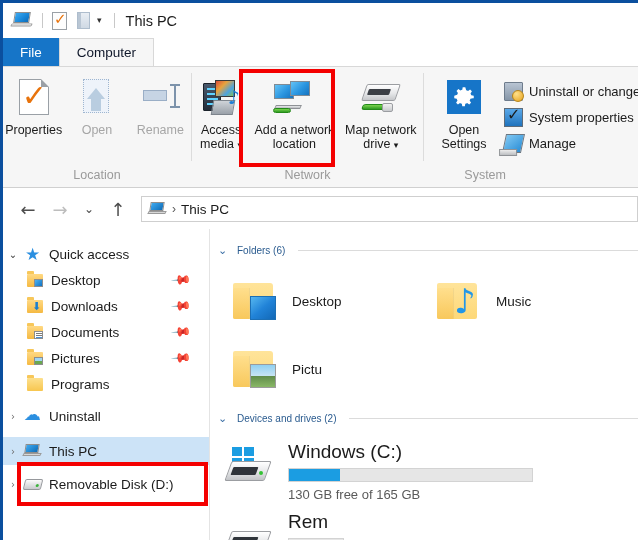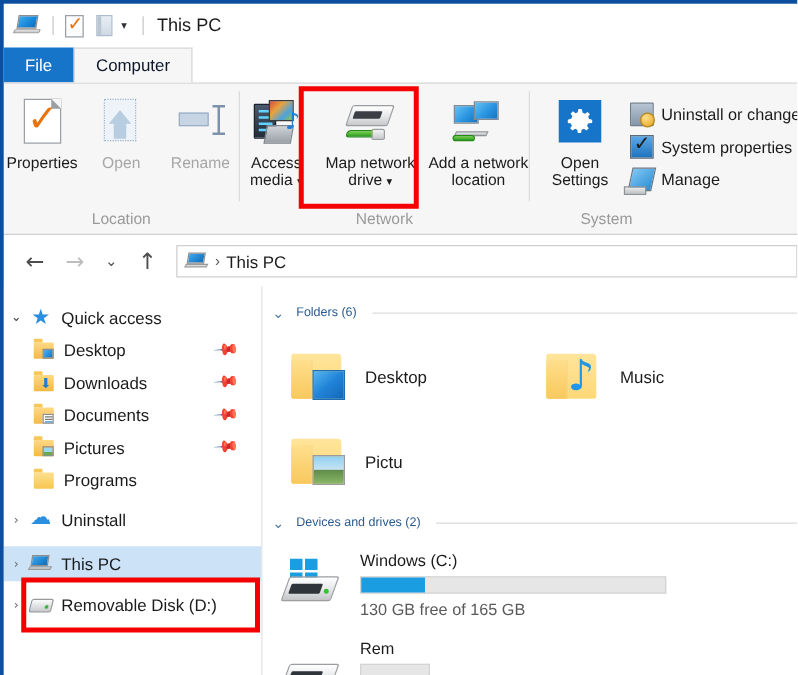--- a/index.html
+++ b/index.html
@@ -541,21 +541,21 @@
   }
   .drive-ico .winlogo {
     position: absolute; left: 8px; top: 0px; width: 22px; height: 20px;
     display: grid; grid-template-columns: 1fr 1fr; grid-template-rows: 1fr 1fr;
     gap: 2px;
   }
   .drive-ico .winlogo i {
     background: #1b9de2; display: block;
   }
   .drive-info { padding-top: 4px; flex: 1 1 auto; min-width: 0; }
-  .drive-name { font-size: 13px; color: #1b1b1b; white-space: nowrap; }
+  .drive-name { font-size: 19px; color: #1b1b1b; white-space: nowrap; }
   .drive-bar {
     margin-top: 5px; height: 14px; background: #e6e6e6;
     border: 1px solid #d3d3d3; max-width: 245px;
   }
   .drive-bar .fill { height: 100%; background: #1b9de2; }
   .drive-sub {
     margin-top: 5px; font-size: 13px; color: #5a5a5a; white-space: nowrap;
   }
 
   
@@ -635,45 +635,45 @@
                 <div class="film"></div>
                 <div class="box"></div>
                 <div class="note">♪</div>
           </div>
             </div>
           <div class="lbl"><span>Access</span><br>
             <span>media</span>
             <span style="font-size:9px">▾</span></div>
         </div>
 
+        <div class="bigbtn" style="width:86px">
+          <div class="icoslot">
+              <div class="ic-netloc">
+            <div class="m1"></div>
+                <div class="m2"></div>
+                <div class="std"></div>
+                <div class="cable"></div>
+          </div>
+            </div>
+          <div class="lbl"><span>Add a network</span><br>
+            <span>location</span></div>
+        </div>
+
         <div class="bigbtn" style="width:90px">
           <div class="icoslot">
               <div class="ic-drive">
             <div class="body"></div>
                 <div class="slot"></div>
                 <div class="cable"></div>
                 <div class="plug"></div>
           </div>
             </div>
           <div class="lbl"><span>Map network</span><br>
             <span>drive</span>
             <span style="font-size:9px">▾</span></div>
-        </div>
-
-        <div class="bigbtn" style="width:86px">
-          <div class="icoslot">
-              <div class="ic-netloc">
-            <div class="m1"></div>
-                <div class="m2"></div>
-                <div class="std"></div>
-                <div class="cable"></div>
-          </div>
-            </div>
-          <div class="lbl"><span>Add a network</span><br>
-            <span>location</span></div>
         </div>
       </div>
       <div class="glabel">Network</div>
     </div>
 
     <div class="gsep"></div>
 
     <div class="rgroup" style="flex:1 1 auto">
       <div class="items" style="gap:8px; padding-left:10px;">
         <div class="bigbtn" style="width:60px">

